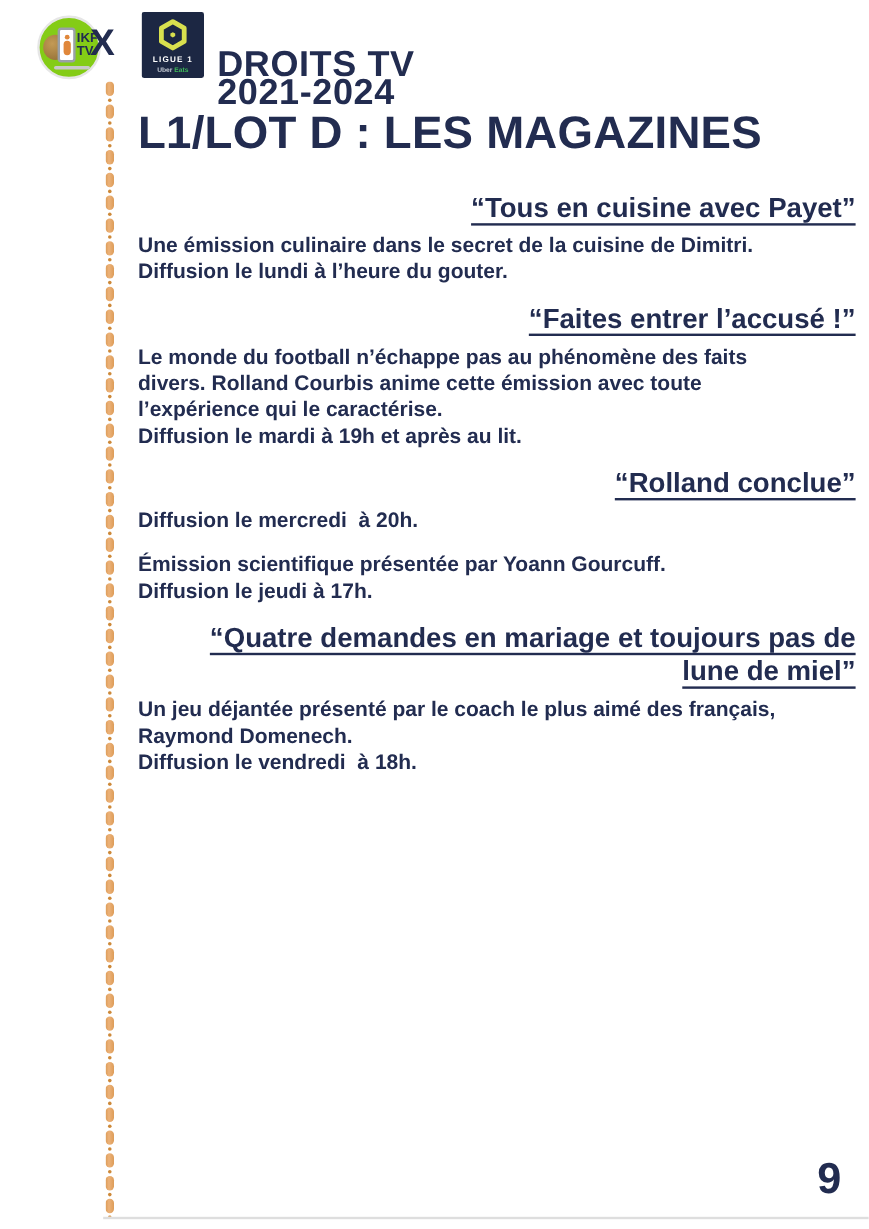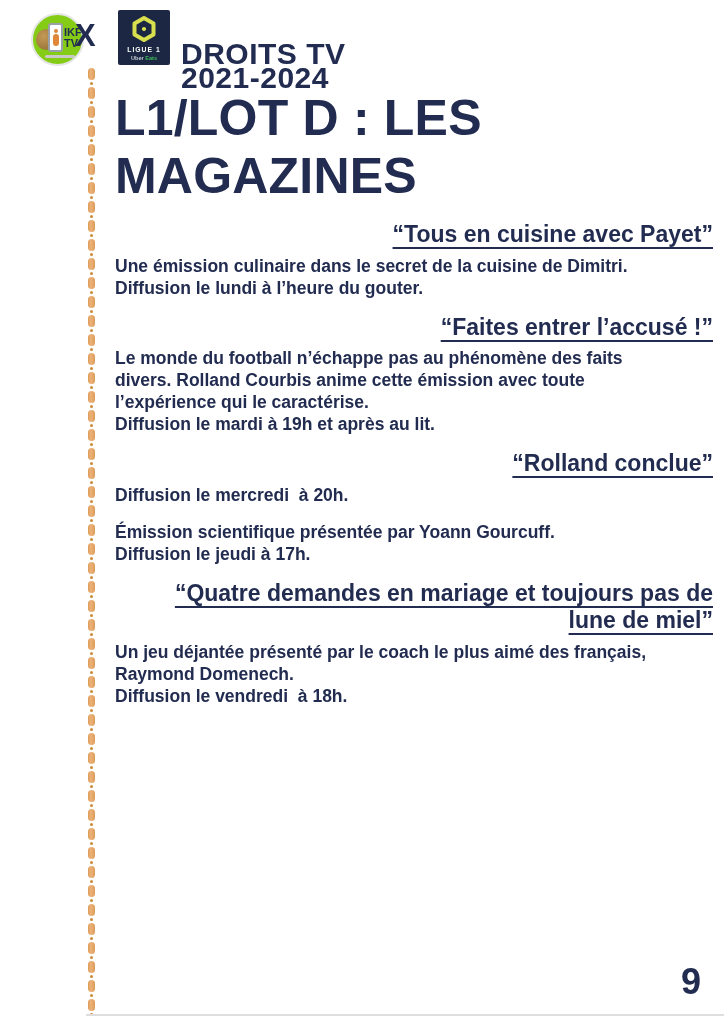--- a/index.html
+++ b/index.html
@@ -76,22 +76,22 @@
     position: relative;
   }
   .bead::after {
     content: ""; position: absolute; left: 2px; bottom: -5px;
     width: 3px; height: 3px; border-radius: 50%; background: #cd8939;
   }
 
   
   .content { position: absolute; left: 115px; top: 90px; width: 598px; }
   .page-title {
-    margin: 0 0 16px 0;
-    font-size: 50px; line-height: 1.15; font-weight: bold;
+    margin: 0 0 26px 0;
+    font-size: 38px; line-height: 1.15; font-weight: bold;
     letter-spacing: 0.2px;
   }
   .section { margin-bottom: 15px; }
   .section h2 {
     margin: 0 0 6px 0;
     font-size: 23px; line-height: 1.2; font-weight: bold;
     text-decoration: underline;
     text-decoration-thickness: 2px;
     text-underline-offset: 5px;
     white-space: pre-wrap;

